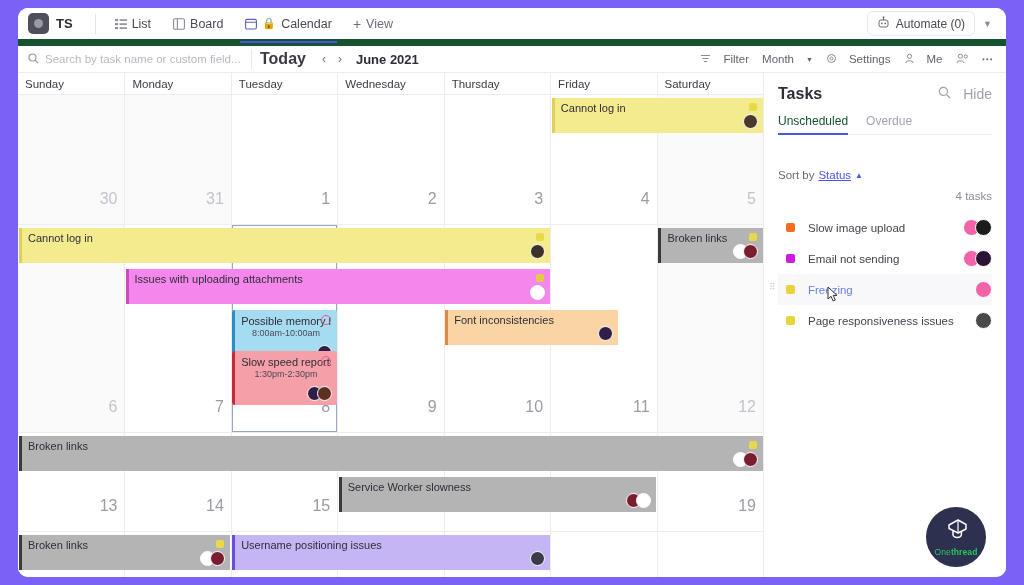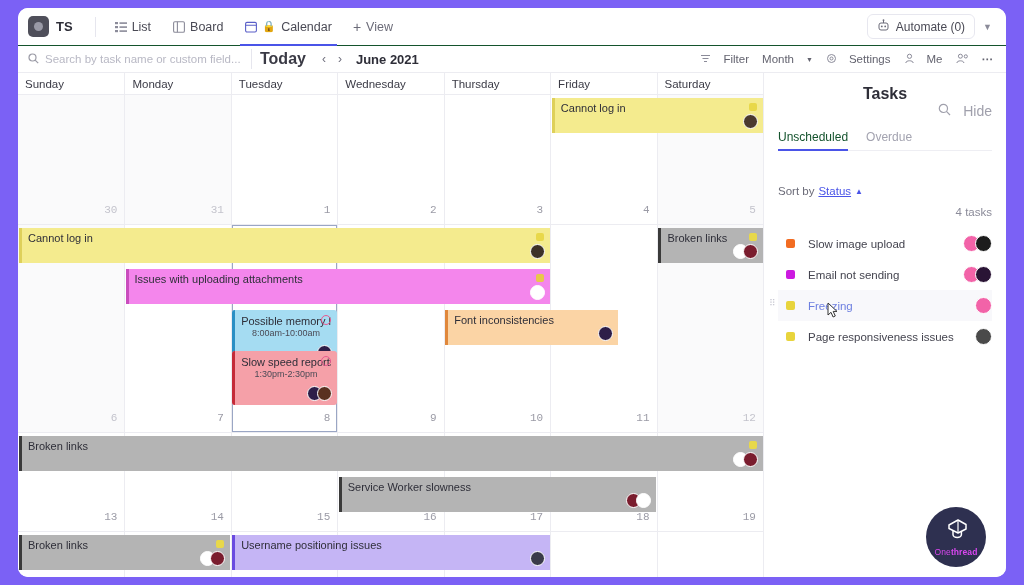--- a/index.html
+++ b/index.html
@@ -19,21 +19,21 @@
     overflow: hidden;
   }
 
   
   .topbar {
     position: relative;
     height: 38px;
     display: flex;
     align-items: center;
     padding: 0 14px 0 10px;
-    border-bottom: 1px solid #14532d;
+    border-bottom: 7px solid #14532d;
     background: #fff;
   }
   .ws-badge {
     width: 21px; height: 21px; border-radius: 5px;
     background: #4f4f5a;
     display: flex; align-items: center; justify-content: center;
     margin-right: 7px;
   }
   .ws-badge .dot { width: 9px; height: 9px; border-radius: 50%; background: #9a9aa6; }
   .ws-name { font-weight: bold; font-size: 13px; color: #2e2e38; margin-right: 14px; }
@@ -100,22 +100,22 @@
   }
   .dow + .dow { border-left: 1px solid #ececf1; }
 
   .week { position: relative; border-bottom: 1px solid #ececf1; }
   .week-cells { display: flex; height: 100%; position: absolute; inset: 0; }
   .cell { width: 106.57px; position: relative; background: #fff; }
   .cell + .cell { border-left: 1px solid #ececf1; }
   .cell.muted { background: #fafafb; }
   .cell.today { box-shadow: inset 0 0 0 1px #9aa6c4; }
   .daynum {
-    position: absolute; right: 7px; bottom: 8px;
-    font-size: 11px; color: #9b9ba6; font-family: Liberation Mono, monospace;
+    position: absolute; right: 7px; bottom: 16px;
+    font-size: 16px; color: #9b9ba6;
   }
   .cell.muted .daynum { color: #c3c3cc; }
 
   .ev {
     position: relative;
     height: 35px;
     margin-bottom: 3px;
     font-size: 11px;
     color: #2e2e38;
     padding: 4px 6px 0 9px;
@@ -139,21 +139,21 @@
   .ev.timed { height: 54px; border-radius: 3px; padding-top: 5px; }
   .ev.timed .title { font-size: 11px; }
   .ev .circ-ic {
     position: absolute; right: 6px; top: 5px;
     width: 10px; height: 10px; border-radius: 50%;
     border: 1.5px solid #e8588f;
   }
 
   
   .panel { width: 242px; background: #fff; padding: 12px 14px 0 14px; position: relative; }
-  .panel-head { display: flex; align-items: center; flex-direction: column; }
+  .panel-head { display: flex; align-items: center; }
   .panel-title { font-size: 16px; font-weight: bold; color: #2e2e38; }
   .panel-head .right { margin-left: auto; display: flex; align-items: center; gap: 12px; }
   .hide-link { font-size: 14px; color: #a0a0ac; cursor: pointer; }
 
   .ptabs { display: flex; gap: 18px; margin-top: 11px; border-bottom: 1px solid #eeeef3; }
   .ptab { font-size: 12px; color: #a3a3b0; padding-bottom: 6px; position: relative; cursor: pointer; }
   .ptab.active { color: #14532d; }
   .ptab.active::after {
     content: ""; position: absolute; left: 0; right: 0; bottom: -1px;
     height: 2px; background: #4a54e8;
@@ -186,21 +186,21 @@
     position: absolute; width: 13px; height: 17px;
     pointer-events: none;
   }
 
   
   .ot-badge {
     position: absolute; right: 20px; bottom: 10px;
     width: 60px; height: 60px; border-radius: 50%;
     background: #2e3050;
     display: flex; flex-direction: column; align-items: center; justify-content: center;
-    color: #d946ef; z-index: 40;
+    color: #22c55e; z-index: 40;
   }
   .ot-badge .ot-text { font-size: 8.5px; margin-top: 2px; letter-spacing: .1px; }
   .ot-badge .ot-text b { font-weight: bold; }
 </style>
 </head>
 <body>
 
 <div class="app-card">
 
   <div class="topbar">

